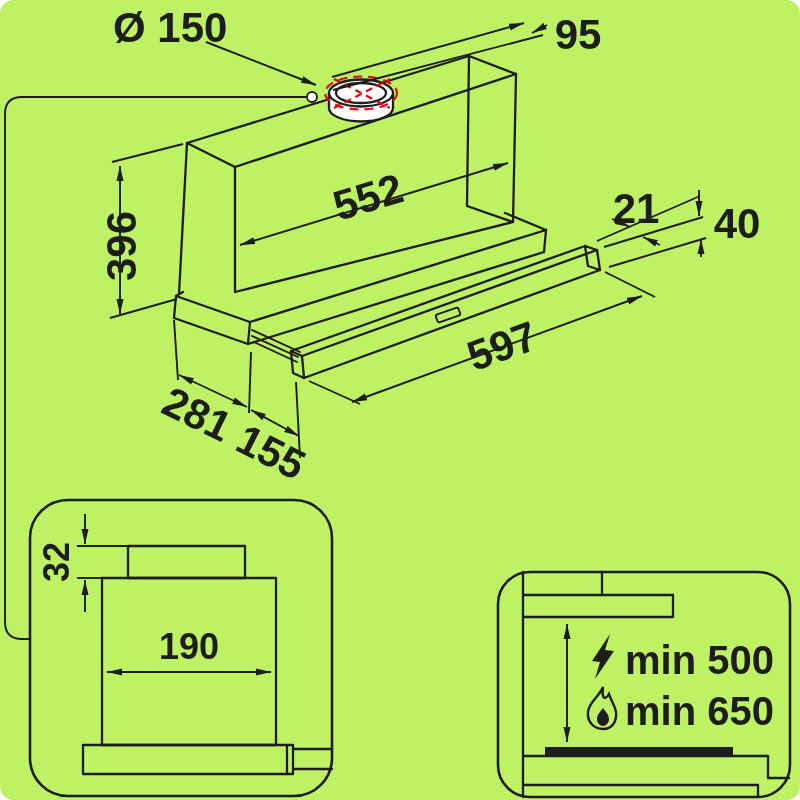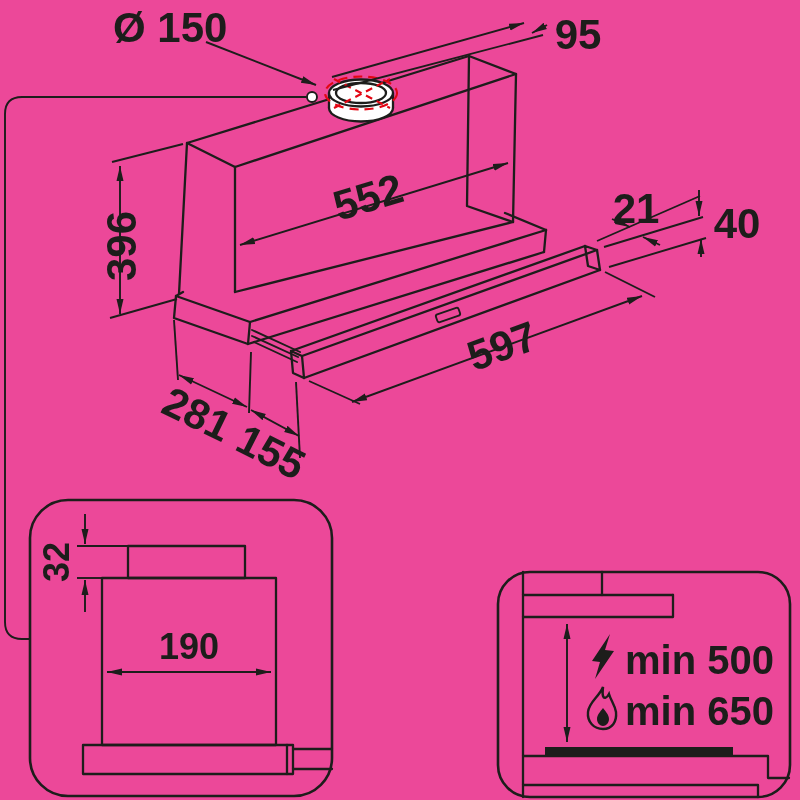--- a/index.html
+++ b/index.html
@@ -1,16 +1,16 @@
 <!DOCTYPE html>
 <html><head>
 <meta charset="utf-8">
 <style>
   html,body{margin:0;padding:0;background:#ffffff;}
-  .page{width:800px;height:800px;background:#ec4899;position:relative;font-family:"Liberation Sans",sans-serif;}
+  .page{width:800px;height:800px;background:#bef264;position:relative;font-family:"Liberation Sans",sans-serif;border-radius:14px;}
   svg{display:block;}
   .ln{stroke:#1d1d1b;fill:none;stroke-width:2.3;stroke-linecap:round;stroke-linejoin:round;}
   .thin{stroke-width:1.9;}
   .dimln{stroke:#1d1d1b;fill:none;stroke-width:1.9;stroke-linecap:butt;}
   .whitefill{fill:#ffffff;}
   .blackfill{fill:#1d1d1b;stroke:none;}
   .red{stroke:#e30613;fill:none;stroke-width:2.1;}
   .inset{stroke:#1d1d1b;fill:none;stroke-width:2.6;}
   text{fill:#1d1d1b;font-weight:bold;stroke:none;font-family:"Liberation Sans",sans-serif;}
   .dimtxt{font-size:42px;}

